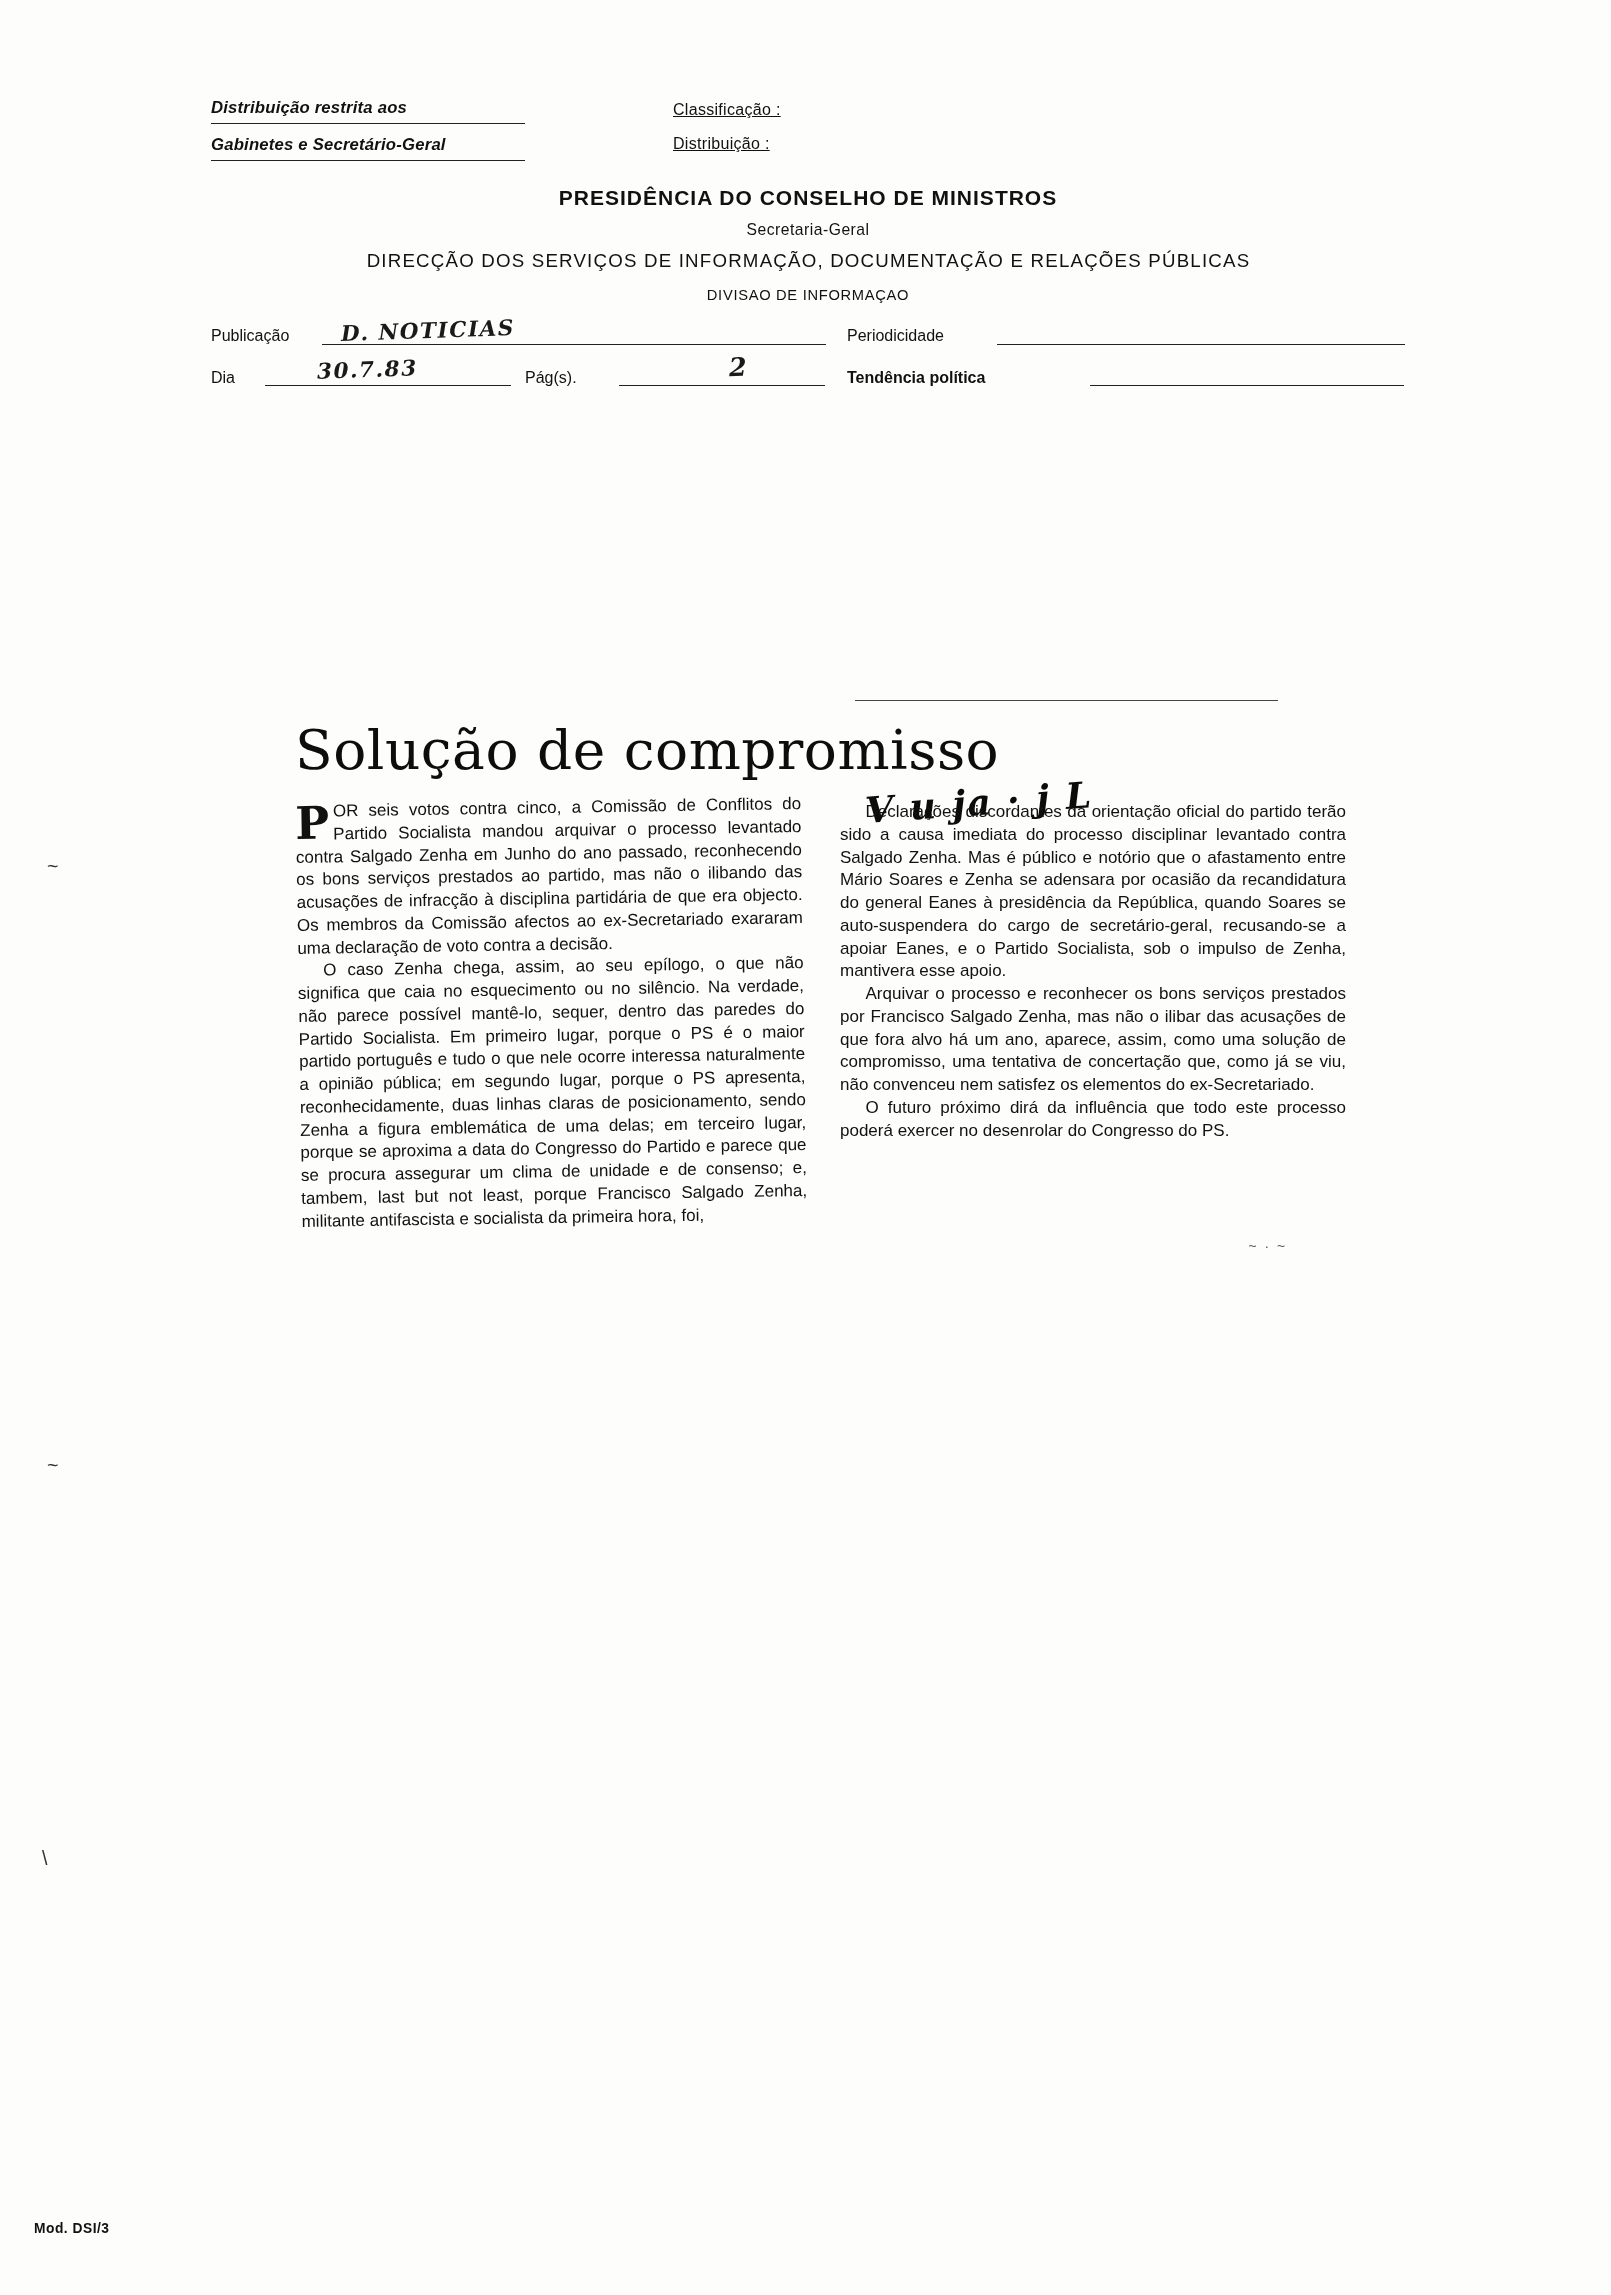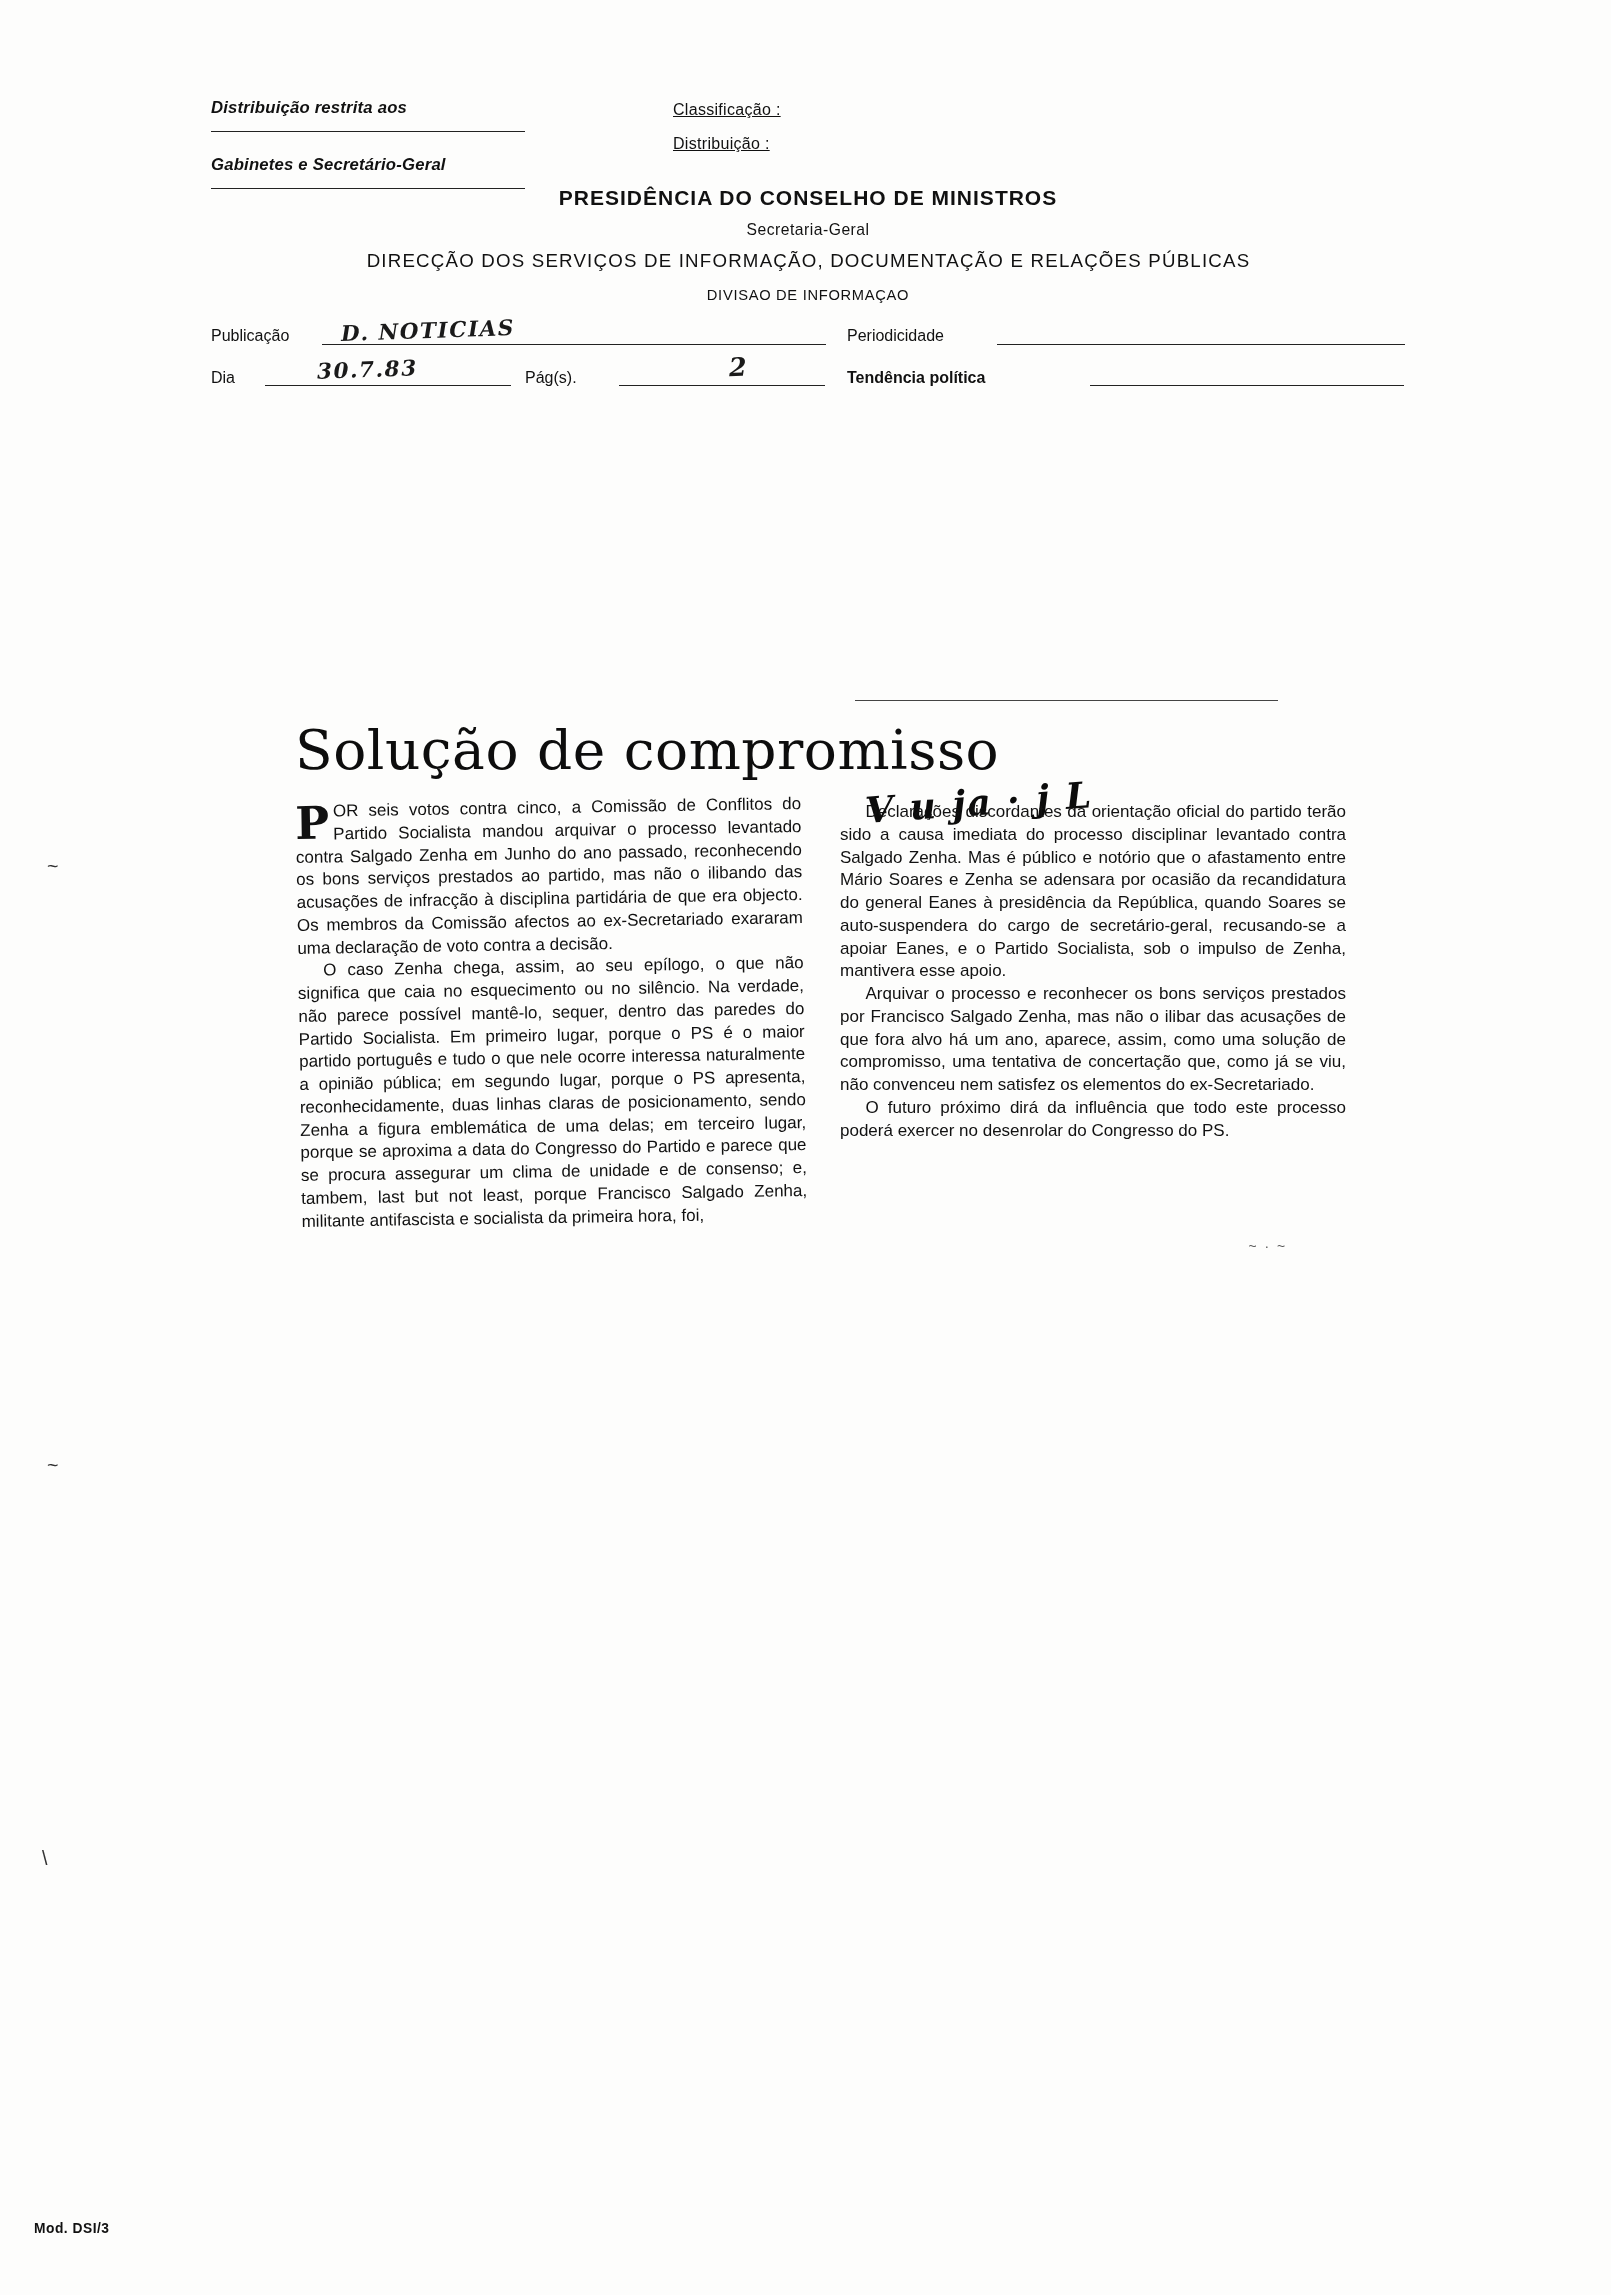--- a/index.html
+++ b/index.html
@@ -31,22 +31,22 @@
     left: 0;
     top: 0;
     width: 344px;
   }
   .restricted .line {
     font-style: italic;
     font-weight: bold;
     font-size: 16.7px;
     letter-spacing: 0.2px;
     border-bottom: 1.5px solid #222;
-    padding-bottom: 13px;
-    margin-bottom: 23px;
+    padding-bottom: 5px;
+    margin-bottom: 11px;
     width: 314px;
     white-space: nowrap;
   }
   .classif {
     position: absolute;
     left: 462px;
     top: 2.9px;
   }
   .classif .row {
     font-size: 16px;

